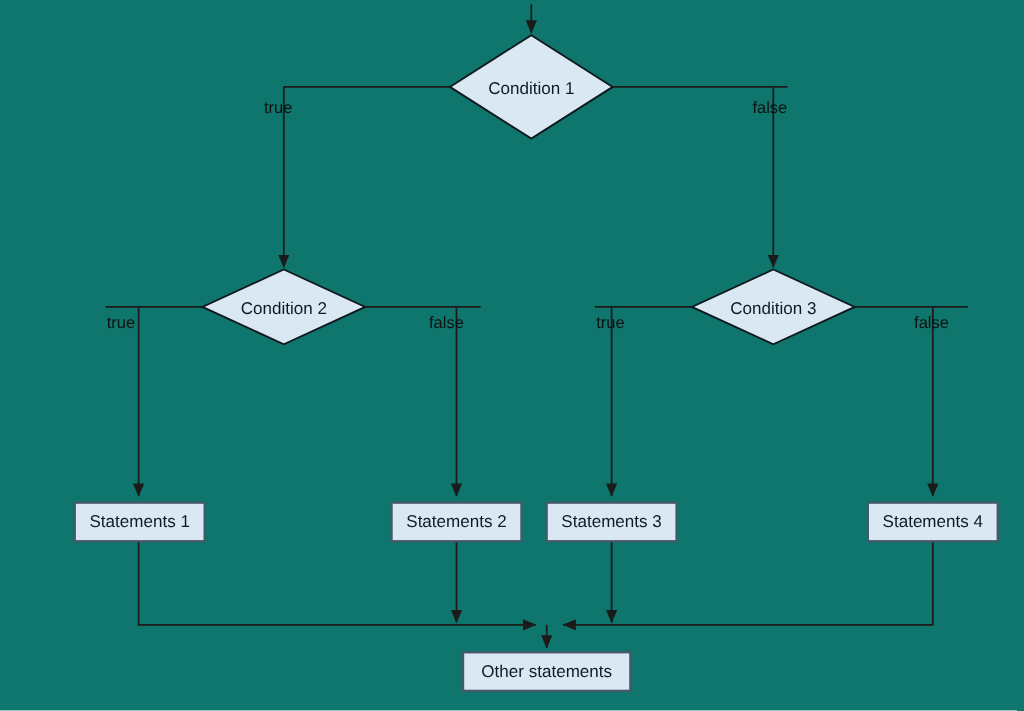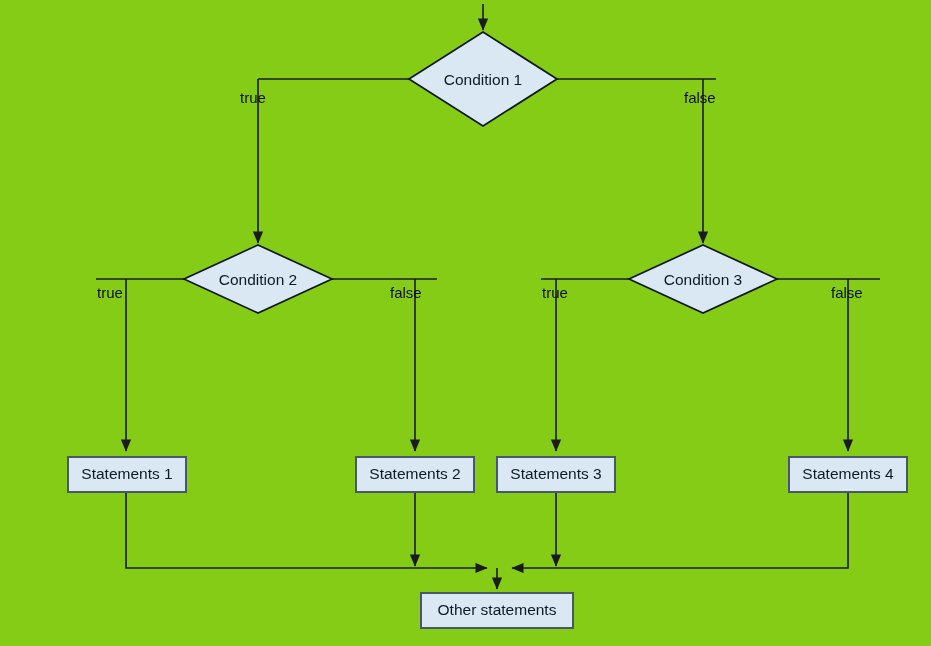--- a/index.html
+++ b/index.html
@@ -7,21 +7,21 @@
     padding: 0;
     background: #ffffff;
   }
   body {
     font-family: "Liberation Sans", sans-serif;
   }
   #flowchart-root {
     position: relative;
     width: 931px;
     height: 646px;
-    background: #84cc16;
+    background: #0f766e;
     overflow: hidden;
   }
   #flow-svg {
     position: absolute;
     top: 0;
     left: 0;
     width: 931px;
     height: 646px;
   }
   .edge-line {

